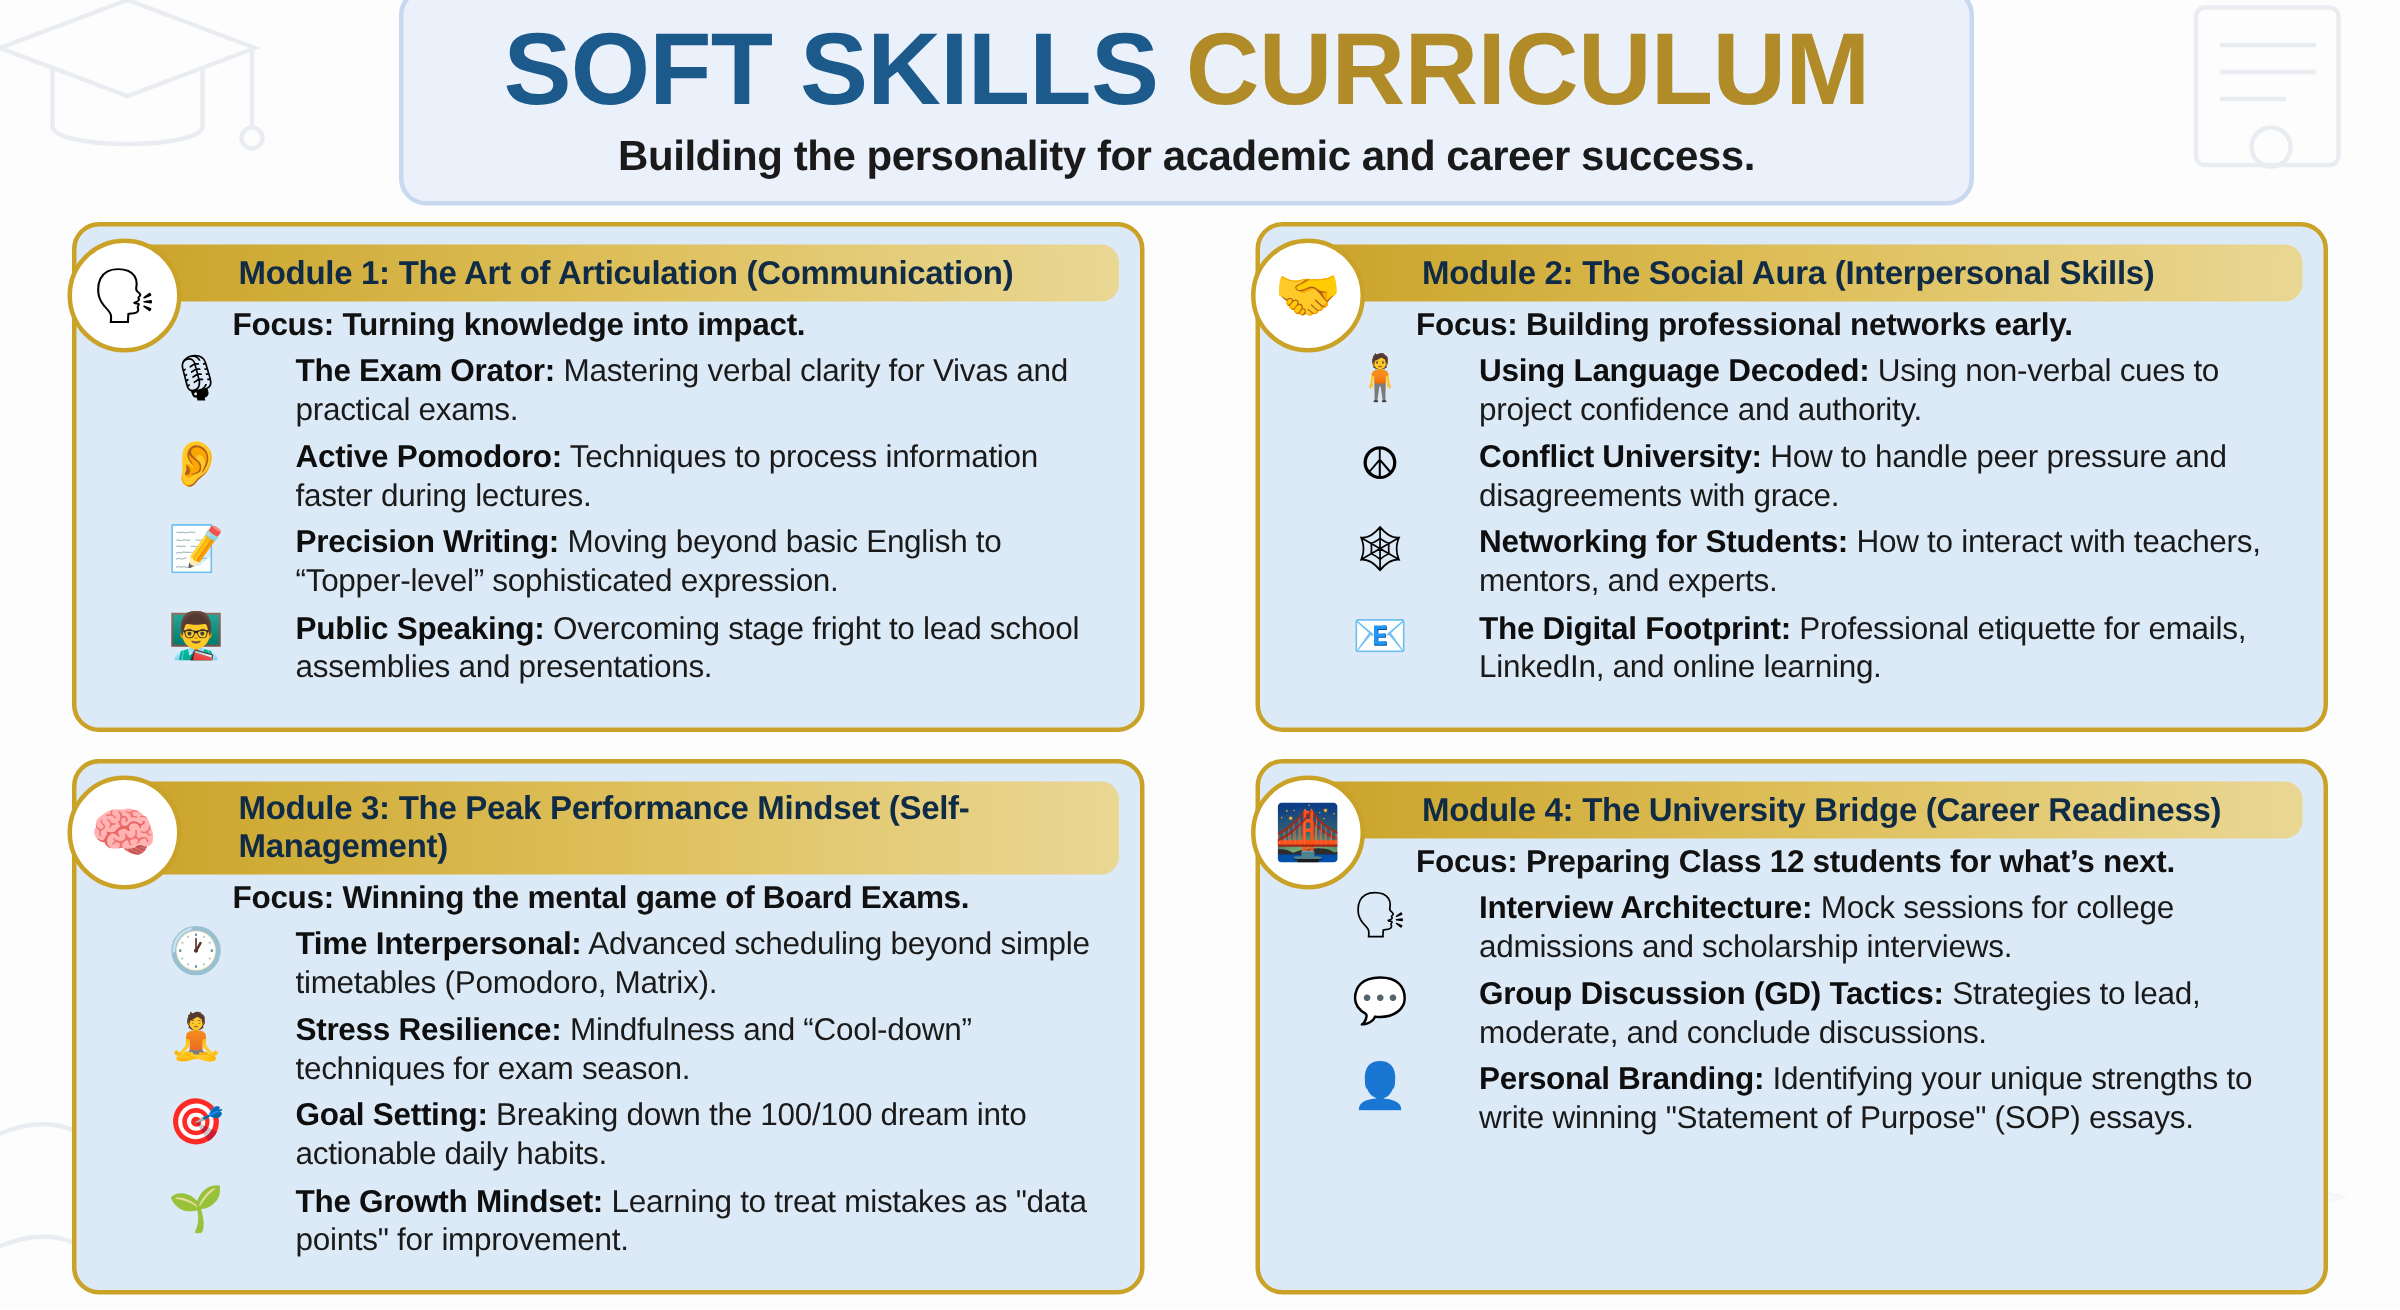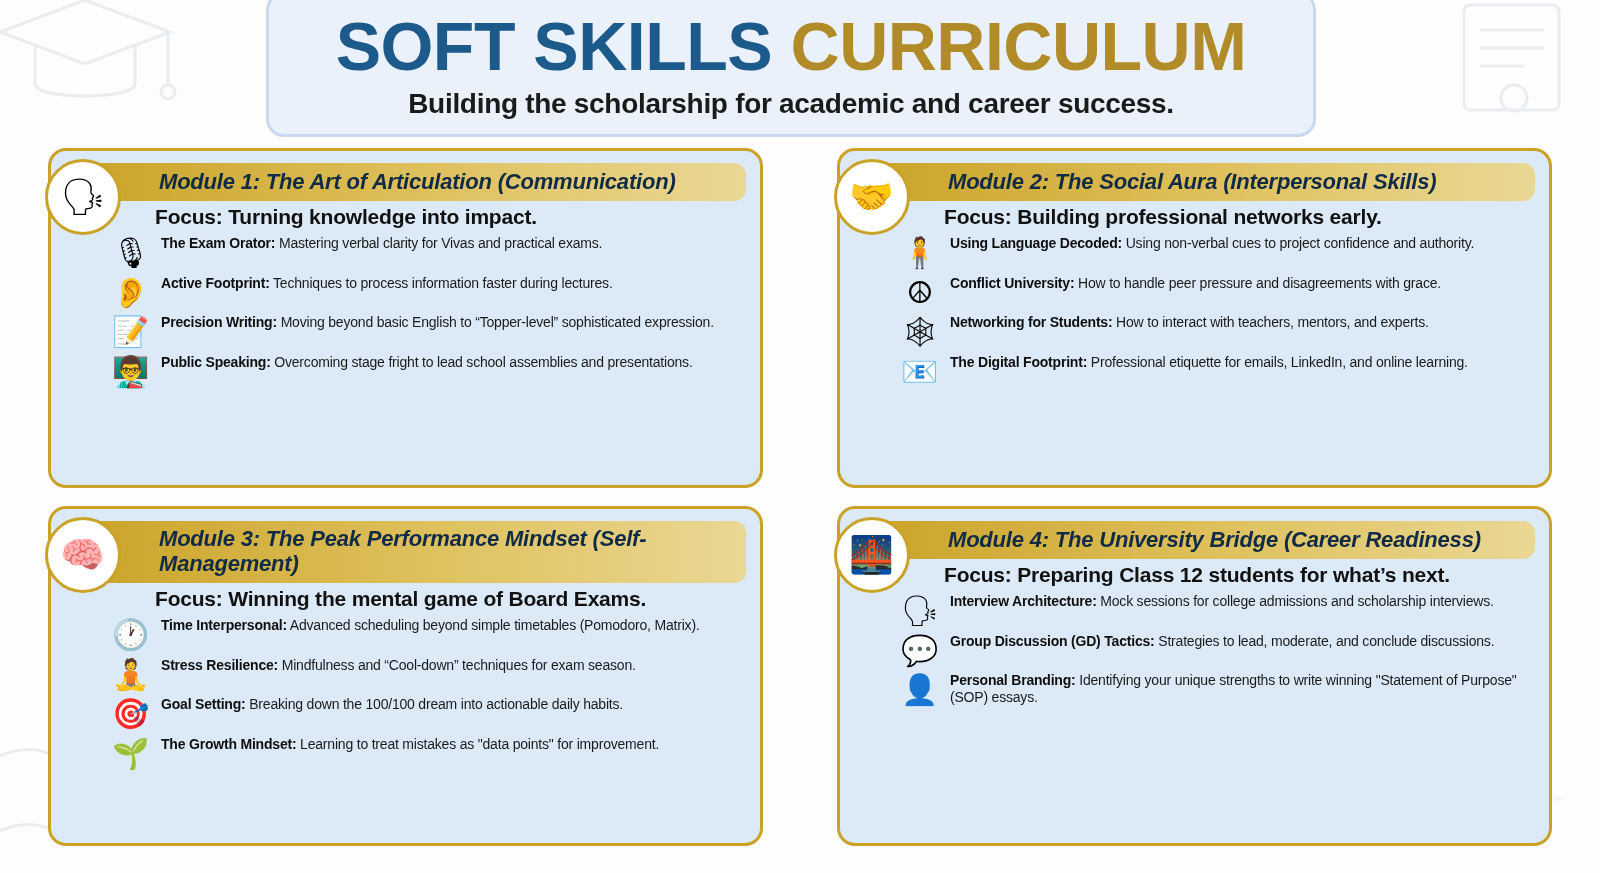--- a/index.html
+++ b/index.html
@@ -80,21 +80,20 @@
     min-height: 38px;
     display: flex;
     align-items: center;
   }
   .card-title {
     font-size: 22px;
     font-weight: bold;
     color: #102b45;
     line-height: 1.12;
     letter-spacing: -0.2px;
-    font-style: italic;
   }
   .badge {
     position: absolute;
     left: -6px; top: 8px;
     width: 76px; height: 76px;
     background: #ffffff;
     border: 3px solid #c9a227;
     border-radius: 50%;
     display: flex; align-items: center; justify-content: center;
     font-size: 36px;
@@ -116,24 +115,25 @@
   }
   .item-icon {
     flex: 0 0 40px;
     width: 40px;
     text-align: center;
     font-size: 30px;
     line-height: 1.05;
     padding-top: 2px;
   }
   .item-text {
-    font-size: 14px;
+    font-size: 21px;
     line-height: 1.22;
     color: #1a1a1a;
     letter-spacing: -0.2px;
+    margin-left: 36px;
   }
   .item-text b { font-weight: bold; color: #0e0e0e; }
 
   
   .card.m3 .card-head { min-height: 62px; border-radius: 12px; }
 </style>
 </head>
 <body>
 
 <div id="page">
@@ -156,41 +156,41 @@
     <line x1="80" y1="40" x2="80" y2="115" stroke="#b9c6d6" stroke-width="3"></line>
   </svg>
   <svg class="doodle star" width="90" height="90" viewBox="0 0 90 90">
     <path d="M45 8 L53 37 L82 45 L53 53 L45 82 L37 53 L8 45 L37 37 Z" fill="#eef3f9" stroke="#dde6f0" stroke-width="2"></path>
   </svg>
 
   <div class="header">
     <h1 class="title">
       <span class="blue">SOFT SKILLS </span><span class="gold">CURRICULUM</span>
     </h1>
-    <p class="subtitle">Building the scholarship for academic and career success.</p>
+    <p class="subtitle">Building the personality for academic and career success.</p>
   </div>
 
   <div class="grid">
 
     <div class="card m1">
       <div class="badge">
           <span>🗣</span>
         </div>
       <div class="card-head">
         <span class="card-title">Module 1: The Art of Articulation (Communication)</span>
       </div>
       <div class="focus">Focus: Turning knowledge into impact.</div>
       <ul class="items">
         <li class="item">
           <span class="item-icon">🎙</span>
           <span class="item-text"><b>The Exam Orator:</b><span> Mastering verbal clarity for Vivas and practical exams.</span></span>
         </li>
         <li class="item">
           <span class="item-icon">👂</span>
-          <span class="item-text"><b>Active Footprint:</b><span> Techniques to process information faster during lectures.</span></span>
+          <span class="item-text"><b>Active Pomodoro:</b><span> Techniques to process information faster during lectures.</span></span>
         </li>
         <li class="item">
           <span class="item-icon">📝</span>
           <span class="item-text"><b>Precision Writing:</b><span> Moving beyond basic English to “Topper-level” sophisticated expression.</span></span>
         </li>
         <li class="item">
           <span class="item-icon">👨‍🏫</span>
           <span class="item-text"><b>Public Speaking:</b><span> Overcoming stage fright to lead school assemblies and presentations.</span></span>
         </li>
       </ul>

